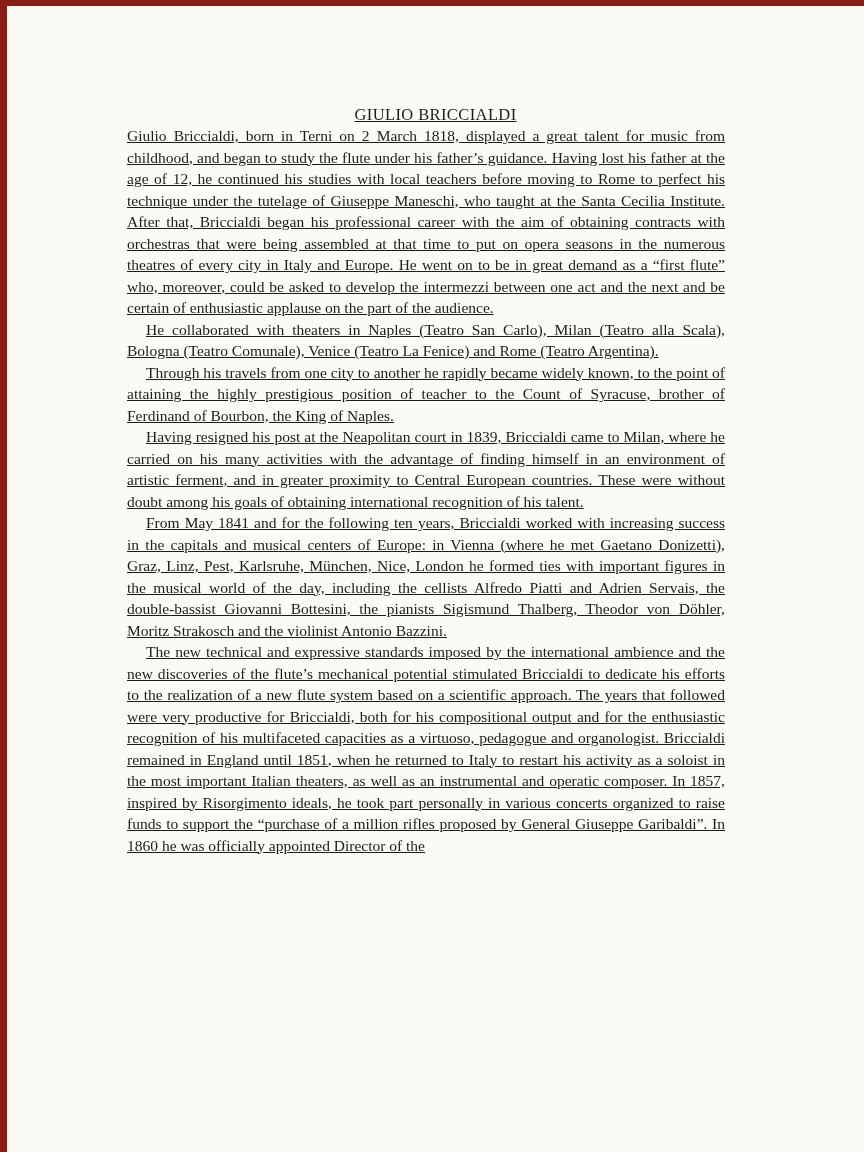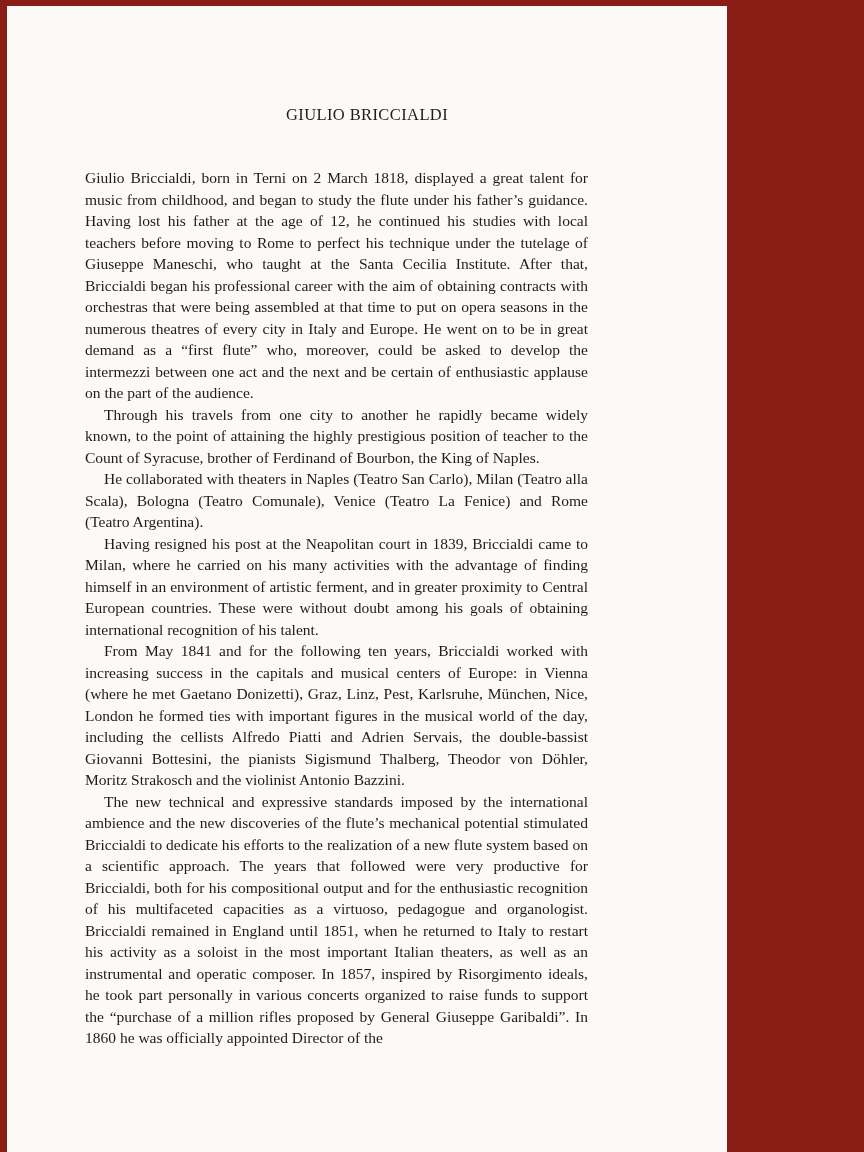--- a/index.html
+++ b/index.html
@@ -23,41 +23,41 @@
   }
   .scan-edge-left {
     position: absolute;
     left: 0; top: 0;
     width: 7px; height: 1152px;
     background: var(--edge);
   }
   .page {
     position: absolute;
     left: 7px; top: 6px;
-    width: 720px; height: 1146px;
+    width: 857px; height: 1146px;
     background: var(--page-bg);
     color: var(--text);
+    text-decoration: underline;
   }
   .heading-block {
     margin-top: 99px;
     text-align: center;
   }
   .page-title {
     font-size: 16.5px;
     font-weight: normal;
     letter-spacing: 0.4px;
     line-height: 20px;
   }
   .page-subtitle {
     font-size: 16px;
     line-height: 20px;
   }
   .body-text {
-    margin-top: 42px;
-    padding-left: 78px;
+    padding-left: 120px;
     padding-right: 139px;
     font-size: 15.5px;
     line-height: 21.5px;
     text-align: justify;
     text-justify: inter-word;
   }
   .body-text p {
     margin: 0;
   }
   .body-text p.indent {
@@ -69,19 +69,19 @@
 
 <div class="scan-edge-top"></div>
 <div class="scan-edge-left"></div>
 
 <div class="page">
   <div class="heading-block">
     <h1 class="page-title">GIULIO BRICCIALDI</h1>
   </div>
   <div class="body-text">
       <p>Giulio Briccialdi, born in Terni on 2 March 1818, displayed a great talent for music from childhood, and began to study the flute under his father’s guidance. Having lost his father at the age of 12, he continued his studies with local teachers before moving to Rome to perfect his technique under the tutelage of Giuseppe Maneschi, who taught at the Santa Cecilia Institute. After that, Briccialdi began his professional career with the aim of obtaining contracts with orchestras that were being assembled at that time to put on opera seasons in the numerous theatres of every city in Italy and Europe. He went on to be in great demand as a “first flute” who, moreover, could be asked to develop the intermezzi between one act and the next and be certain of enthusiastic applause on the part of the audience.</p>
+      <p class="indent">He collaborated with theaters in Naples (Teatro San Carlo), Milan (Teatro alla Scala), Bologna (Teatro Comunale), Venice (Teatro La Fenice) and Rome (Teatro Argentina).</p>
       <p class="indent">Through his travels from one city to another he rapidly became widely known, to the point of attaining the highly prestigious position of teacher to the Count of Syracuse, brother of Ferdinand of Bourbon, the King of Naples.</p>
-      <p class="indent">He collaborated with theaters in Naples (Teatro San Carlo), Milan (Teatro alla Scala), Bologna (Teatro Comunale), Venice (Teatro La Fenice) and Rome (Teatro Argentina).</p>
       <p class="indent">Having resigned his post at the Neapolitan court in 1839, Briccialdi came to Milan, where he carried on his many activities with the advantage of finding himself in an environment of artistic ferment, and in greater proximity to Central European countries. These were without doubt among his goals of obtaining international recognition of his talent.</p>
       <p class="indent">From May 1841 and for the following ten years, Briccialdi worked with increasing success in the capitals and musical centers of Europe: in Vienna (where he met Gaetano Donizetti), Graz, Linz, Pest, Karlsruhe, München, Nice, London he formed ties with important figures in the musical world of the day, including the cellists Alfredo Piatti and Adrien Servais, the double-bassist Giovanni Bottesini, the pianists Sigismund Thalberg, Theodor von Döhler, Moritz Strakosch and the violinist Antonio Bazzini.</p>
       <p class="indent">The new technical and expressive standards imposed by the international ambience and the new discoveries of the flute’s mechanical potential stimulated Briccialdi to dedicate his efforts to the realization of a new flute system based on a scientific approach. The years that followed were very productive for Briccialdi, both for his compositional output and for the enthusiastic recognition of his multifaceted capacities as a virtuoso, pedagogue and organologist. Briccialdi remained in England until 1851, when he returned to Italy to restart his activity as a soloist in the most important Italian theaters, as well as an instrumental and operatic composer. In 1857, inspired by Risorgimento ideals, he took part personally in various concerts organized to raise funds to support the “purchase of a million rifles proposed by General Giuseppe Garibaldi”. In 1860 he was officially appointed Director of the</p>
     </div>
 </div>
 
 </body></html>

